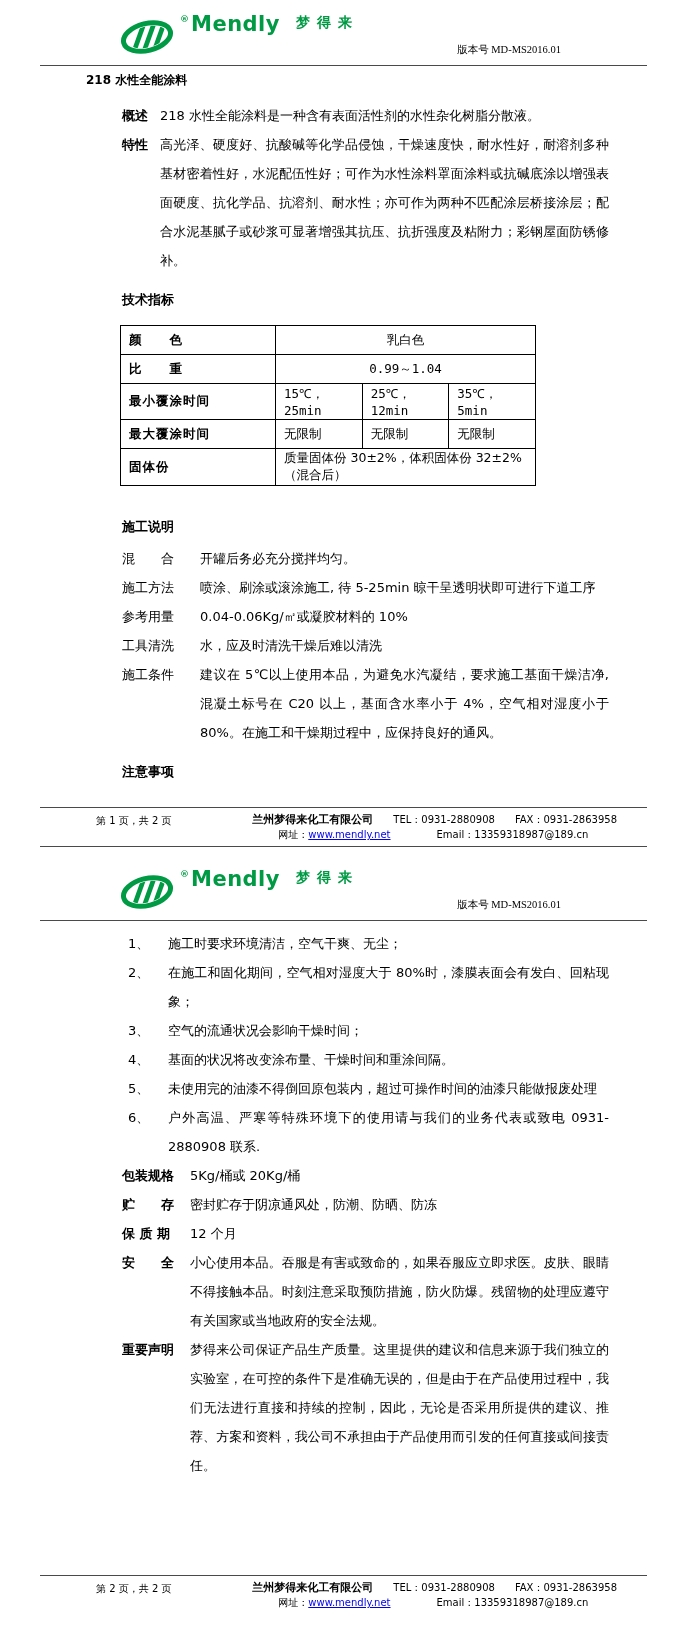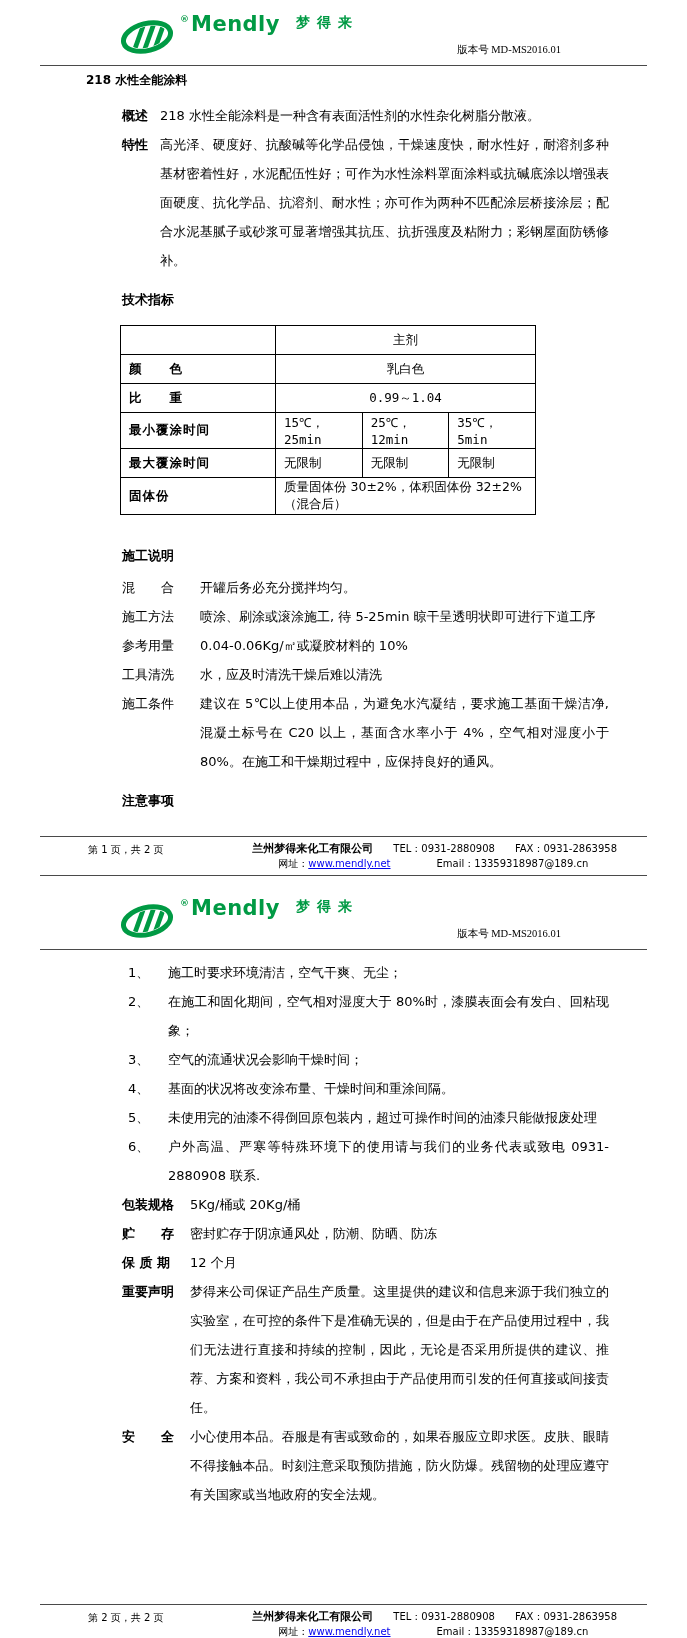--- a/index.html
+++ b/index.html
@@ -50,21 +50,21 @@
   .note-row{display:flex;padding:0 78px 0 128px;line-height:29px;}
   .note-row .num{flex:0 0 40px;}
   .note-row .txt{flex:1;text-align:justify;}
 
   
   .footer-rule{border:none;border-top:1px solid #4a4a4a;margin:0 40px;}
   .footer-inner{
     display:flex;align-items:flex-start;
     padding:4px 70px 4px 88px;font-size:10px;
   }
-  .pageno{white-space:nowrap;padding-top:2px;}
+  .pageno{white-space:nowrap;padding-top:2px;margin-left:8px;}
   .contact{margin-left:auto;text-align:left;}
   .contact .line{display:flex;gap:20px;line-height:15px;}
   .company{font-weight:bold;font-size:11px;}
   .weblink{color:#0000ee;text-decoration:underline;cursor:pointer;}
   .contact .line2{margin-left:26px;gap:46px;}
 
   .p2-footer{margin-top:95px;}
   .page-gap{height:8px;}
 </style>
 </head>
@@ -107,24 +107,20 @@
   </div>
   <div class="lt-row">
     <div class="lbl">特性</div>
     <div class="txt">高光泽、硬度好、抗酸碱等化学品侵蚀，干燥速度快，耐水性好，耐溶剂多种基材密着性好，水泥配伍性好；可作为水性涂料罩面涂料或抗碱底涂以增强表面硬度、抗化学品、抗溶剂、耐水性；亦可作为两种不匹配涂层桥接涂层；配合水泥基腻子或砂浆可显著增强其抗压、抗折强度及粘附力；彩钢屋面防锈修补。</div>
   </div>
 
   <div class="sec-heading">技术指标</div>
 
   <table class="tech">
     <tbody>
-        <tr>
-      <td class="c-label"></td>
-      <td class="center" colspan="3">主剂</td>
-    </tr>
     <tr>
       <td class="c-label">颜　　色</td>
       <td class="center" colspan="3">乳白色</td>
     </tr>
     <tr>
       <td class="c-label">比　　重</td>
       <td class="center mono" colspan="3">0.99～1.04</td>
     </tr>
     <tr>
       <td class="c-label">最小覆涂时间</td>
@@ -251,26 +247,26 @@
   </div>
   <div class="lt-row">
     <div class="lbl-spec">贮　　存</div>
     <div class="txt">密封贮存于阴凉通风处，防潮、防晒、防冻</div>
   </div>
   <div class="lt-row">
     <div class="lbl-spec">保 质 期</div>
     <div class="txt">12 个月</div>
   </div>
   <div class="lt-row">
+    <div class="lbl-spec">安　　全</div>
+    <div class="txt">小心使用本品。吞服是有害或致命的，如果吞服应立即求医。皮肤、眼睛不得接触本品。时刻注意采取预防措施，防火防爆。残留物的处理应遵守有关国家或当地政府的安全法规。</div>
+  </div>
+  <div class="lt-row">
     <div class="lbl-spec">重要声明</div>
     <div class="txt">梦得来公司保证产品生产质量。这里提供的建议和信息来源于我们独立的实验室，在可控的条件下是准确无误的，但是由于在产品使用过程中，我们无法进行直接和持续的控制，因此，无论是否采用所提供的建议、推荐、方案和资料，我公司不承担由于产品使用而引发的任何直接或间接责任。</div>
-  </div>
-  <div class="lt-row">
-    <div class="lbl-spec">安　　全</div>
-    <div class="txt">小心使用本品。吞服是有害或致命的，如果吞服应立即求医。皮肤、眼睛不得接触本品。时刻注意采取预防措施，防火防爆。残留物的处理应遵守有关国家或当地政府的安全法规。</div>
   </div>
 
   <div class="p2-footer">
     <hr class="footer-rule">
     <div class="footer-inner">
       <span class="pageno">第 2 页，共 2 页</span>
       <div class="contact">
         <div class="line">
           <span class="company">兰州梦得来化工有限公司</span>
           <span>TEL：0931-2880908</span>

